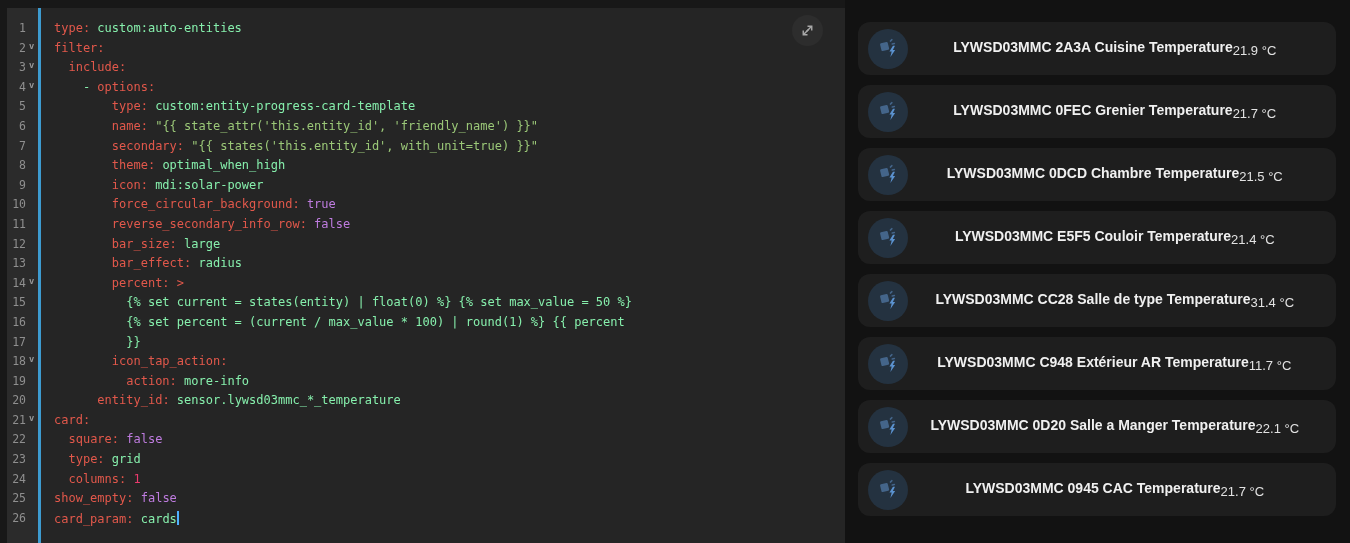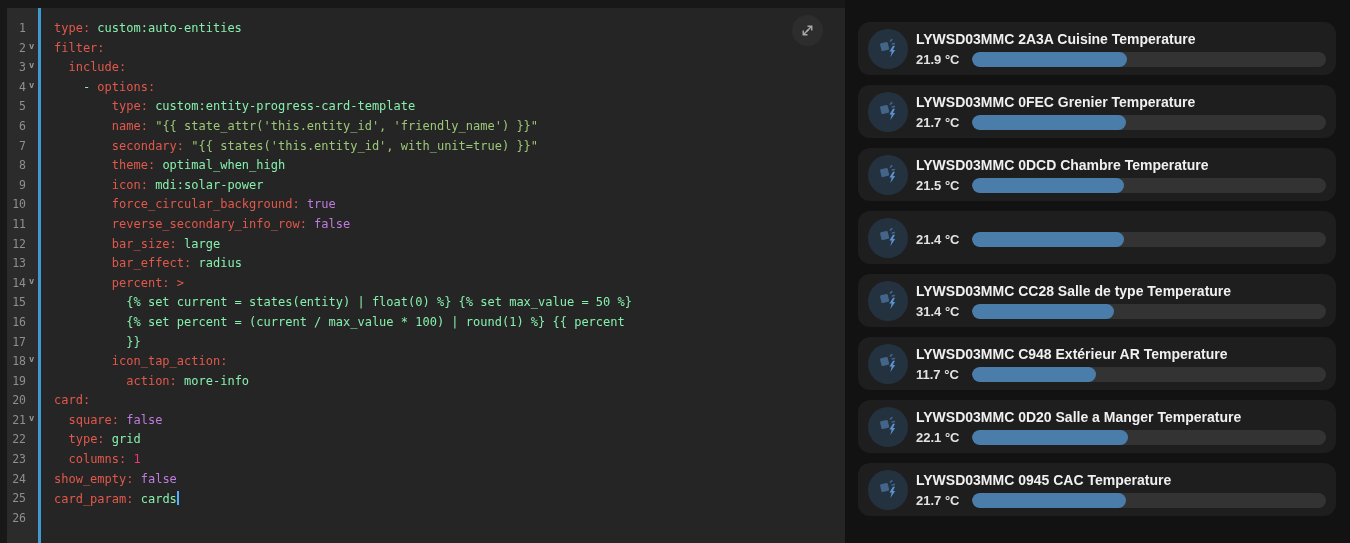--- a/index.html
+++ b/index.html
@@ -28,24 +28,24 @@
       vertical-align:-2px;}
   .expand-btn{position:absolute;left:792px;top:15px;width:31px;height:31px;border-radius:50%;
       background:#2d2d2d;display:flex;align-items:center;justify-content:center;cursor:pointer;}
   
   .cards-region{position:absolute;left:845px;top:0;right:0;bottom:0;background:#121212;
       padding:22px 14px 0 13px;box-sizing:border-box;}
   .pcard{height:53px;border-radius:12px;background:#1e1e1e;margin-bottom:10px;
       display:flex;align-items:center;padding:0 10px 0 10px;box-sizing:border-box;}
   .icon-wrap{width:40px;height:40px;border-radius:50%;background:var(--c-iconbg);flex:0 0 40px;
       display:flex;align-items:center;justify-content:center;cursor:pointer;}
-  .pcard-body{flex:1;margin-left:8px;min-width:0;display:flex;flex-direction:column;justify-content:center;}
+  .pcard-body{flex:1;margin-left:8px;min-width:0;display:flex;flex-direction:row;justify-content:center;}
   .pcard-title{color:#f0f0f0;font-size:14px;font-weight:bold;line-height:17px;
       white-space:nowrap;overflow:hidden;}
-  .pcard-row{display:flex;align-items:center;margin-top:4px;font-weight:bold;}
+  .pcard-row{display:flex;align-items:center;margin-top:4px;}
   .pcard-state{color:#e2e2e2;font-size:13px;line-height:15px;margin-right:9px;
       white-space:nowrap;flex:0 0 auto;min-width:47px;}
   .bar-track{flex:1;height:15px;border-radius:8px;background:#333333;overflow:hidden;}
   .bar-fill{height:100%;border-radius:8px;background:var(--c-bar);}
 </style>
 </head>
 <body>
 
 <div class="editor-region">
   <div class="editor-pane">
@@ -91,20 +91,21 @@
         <div class="cl"><span class="tk tk-pln">        </span><span class="tk tk-key">force_circular_background:</span><span class="tk tk-pln"> </span><span class="tk tk-bool">true</span></div>
         <div class="cl"><span class="tk tk-pln">        </span><span class="tk tk-key">reverse_secondary_info_row:</span><span class="tk tk-pln"> </span><span class="tk tk-bool">false</span></div>
         <div class="cl"><span class="tk tk-pln">        </span><span class="tk tk-key">bar_size:</span><span class="tk tk-pln"> large</span></div>
         <div class="cl"><span class="tk tk-pln">        </span><span class="tk tk-key">bar_effect:</span><span class="tk tk-pln"> radius</span></div>
         <div class="cl"><span class="tk tk-pln">        </span><span class="tk tk-key">percent:</span><span class="tk tk-pln"> </span><span class="tk tk-key">&gt;</span></div>
         <div class="cl"><span class="tk tk-pln">          {% set current = states(entity) | float(0) %} {% set max_value = 50 %}</span></div>
         <div class="cl"><span class="tk tk-pln">          {% set percent = (current / max_value * 100) | round(1) %} {{ percent</span></div>
         <div class="cl"><span class="tk tk-pln">          }}</span></div>
         <div class="cl"><span class="tk tk-pln">        </span><span class="tk tk-key">icon_tap_action:</span></div>
         <div class="cl"><span class="tk tk-pln">          </span><span class="tk tk-key">action:</span><span class="tk tk-pln"> more-info</span></div>
+        <div class="cl"><span class="tk tk-pln">      </span><span class="tk tk-key">entity_id:</span><span class="tk tk-pln"> sensor.lywsd03mmc_*_temperature</span></div>
         <div class="cl"><span class="tk tk-key">card:</span></div>
         <div class="cl"><span class="tk tk-pln">  </span><span class="tk tk-key">square:</span><span class="tk tk-pln"> </span><span class="tk tk-bool">false</span></div>
         <div class="cl"><span class="tk tk-pln">  </span><span class="tk tk-key">type:</span><span class="tk tk-pln"> grid</span></div>
         <div class="cl"><span class="tk tk-pln">  </span><span class="tk tk-key">columns:</span><span class="tk tk-pln"> </span><span class="tk tk-num">1</span></div>
         <div class="cl"><span class="tk tk-key">show_empty:</span><span class="tk tk-pln"> </span><span class="tk tk-bool">false</span></div>
         <div class="cl"><span class="tk tk-key">card_param:</span><span class="tk tk-pln"> cards</span><span class="cursor"></span></div>
       </div>
   </div>
   <div class="expand-btn">
     <span style="display:flex">
@@ -197,20 +198,21 @@
             <rect x="4" y="5" width="8.6" height="8.6" rx="1.3" transform="rotate(-14 8.3 9.3)" fill="#44658a"></rect>
             <g stroke="#44658a" stroke-width="1.6" stroke-linecap="round">
               <path d="M14.6 3.4 L16.3 1.8"></path>
               <path d="M16.6 6.6 L19 6"></path>
             </g>
             <path d="M17.4 8.4 L13.6 14.8 H16 L14.6 20.6 L19.8 13.2 H17.3 L19.6 8.4 Z" fill="#5b92cf"></path>
           </svg>
         </span>
       </div>
       <div class="pcard-body">
+        <div class="pcard-title">LYWSD03MMC E5F5 Couloir Temperature</div>
         <div class="pcard-row">
           <span class="pcard-state">21.4 °C</span>
           <div class="bar-track">
             <div class="bar-fill" style="width: 42.8%;"></div>
           </div>
         </div>
       </div>
     </div>
     <div class="pcard">
       <div class="icon-wrap">

